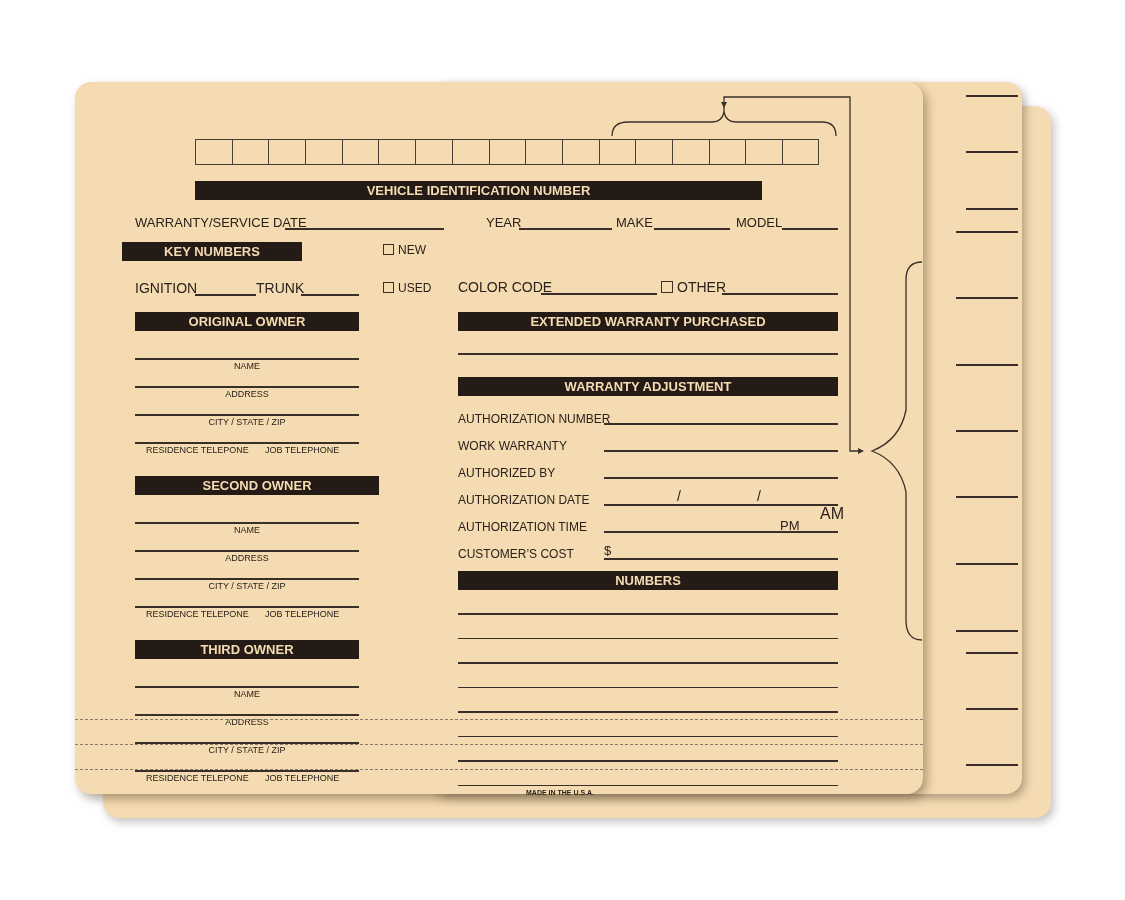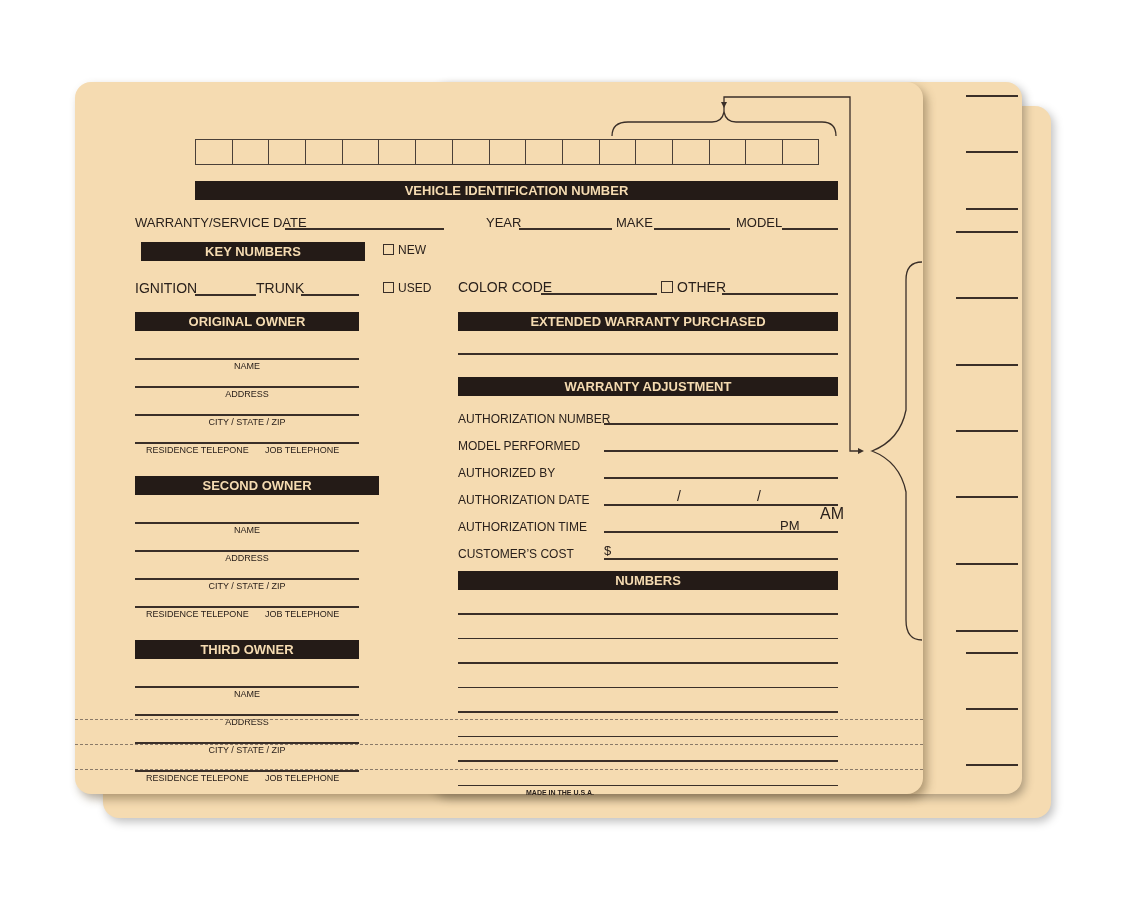--- a/index.html
+++ b/index.html
@@ -68,32 +68,32 @@
   </div>
 
 <svg class="abs" style="left:600px;top:90px;" width="330" height="560">
   <path d="M12 46 Q12 32 28 32 L112 32 Q122 32 124 22 Q126 32 136 32 L222 32 Q236 32 236 46" fill="none" stroke="#3a2f28" stroke-width="1.3"></path>
   <path d="M124 22 L124 7 L250 7 L250 361 L262 361" fill="none" stroke="#3a2f28" stroke-width="1.3"></path>
   <polygon points="121,12 127,12 124,18" fill="#3a2f28"></polygon>
   <polygon points="258,358 264,361 258,364" fill="#3a2f28"></polygon>
   <path d="M322 172 Q306 172 306 190 L306 320 Q300 350 272 361 Q300 372 306 402 L306 530 Q306 550 322 550" fill="none" stroke="#3a2f28" stroke-width="1.3"></path>
 </svg>
 
-<div class="bar" style="left:195px;top:181px;width:643px;text-align:center;">VEHICLE IDENTIFICATION NUMBER</div>
+<div class="bar" style="left:195px;top:181px;width:567px;text-align:center;">VEHICLE IDENTIFICATION NUMBER</div>
 
 <div class="lbl" style="left:135px;top:215px;">WARRANTY/SERVICE DATE</div>
 <div class="line" style="left:285px;top:228px;width:159px;"></div>
 <div class="lbl" style="left:486px;top:215px;">YEAR</div>
 <div class="line" style="left:519px;top:228px;width:93px;"></div>
 <div class="lbl" style="left:616px;top:215px;">MAKE</div>
 <div class="line" style="left:654px;top:228px;width:76px;"></div>
 <div class="lbl" style="left:736px;top:215px;">MODEL</div>
 <div class="line" style="left:782px;top:228px;width:56px;"></div>
 
-<div class="bar" style="left:141px;top:242px;width:224px;">KEY NUMBERS</div>
+<div class="bar" style="left:122px;top:242px;width:180px;">KEY NUMBERS</div>
 <div class="lbl" style="left:383px;top:243px;font-size:12px;"><span class="cb"></span><span>NEW</span></div>
 <div class="lbl" style="left:383px;top:281px;font-size:12px;"><span class="cb"></span><span>USED</span></div>
 
 <div class="lbl" style="left:135px;top:280px;font-size:14px;">IGNITION</div>
 <div class="line" style="left:195px;top:294px;width:61px;"></div>
 <div class="lbl" style="left:256px;top:280px;font-size:14px;">TRUNK</div>
 <div class="line" style="left:301px;top:294px;width:58px;"></div>
 
 <div class="lbl" style="left:458px;top:279px;font-size:14px;">COLOR CODE</div>
 <div class="line" style="left:541px;top:293px;width:116px;"></div>
@@ -133,21 +133,21 @@
     <div class="sm" style="left:135px;top:745px;width:224px;">CITY / STATE / ZIP</div>
     <div class="line" style="left:135px;top:770px;width:224px;"></div>
     <div class="sm" style="left:146px;top:773px;">RESIDENCE TELEPONE</div>
     <div class="sm" style="left:265px;top:773px;">JOB TELEPHONE</div>
   </div>
 
 <div class="bar" style="left:458px;top:377px;width:380px;">WARRANTY ADJUSTMENT</div>
 <div id="wa">
     <div class="field-lbl" style="top:412px;">AUTHORIZATION NUMBER</div>
     <div class="line" style="left:604px;top:423px;width:234px;"></div>
-    <div class="field-lbl" style="top:439px;">MODEL PERFORMED</div>
+    <div class="field-lbl" style="top:439px;">WORK WARRANTY</div>
     <div class="line" style="left:604px;top:450px;width:234px;"></div>
     <div class="field-lbl" style="top:466px;">AUTHORIZED BY</div>
     <div class="line" style="left:604px;top:477px;width:234px;"></div>
     <div class="field-lbl" style="top:493px;">AUTHORIZATION DATE</div>
     <div class="line" style="left:604px;top:504px;width:234px;"></div>
     <div class="field-lbl" style="top:520px;">AUTHORIZATION TIME</div>
     <div class="line" style="left:604px;top:531px;width:234px;"></div>
     <div class="field-lbl" style="top:547px;">CUSTOMER’S COST</div>
     <div class="line" style="left:604px;top:558px;width:234px;"></div>
   </div>

